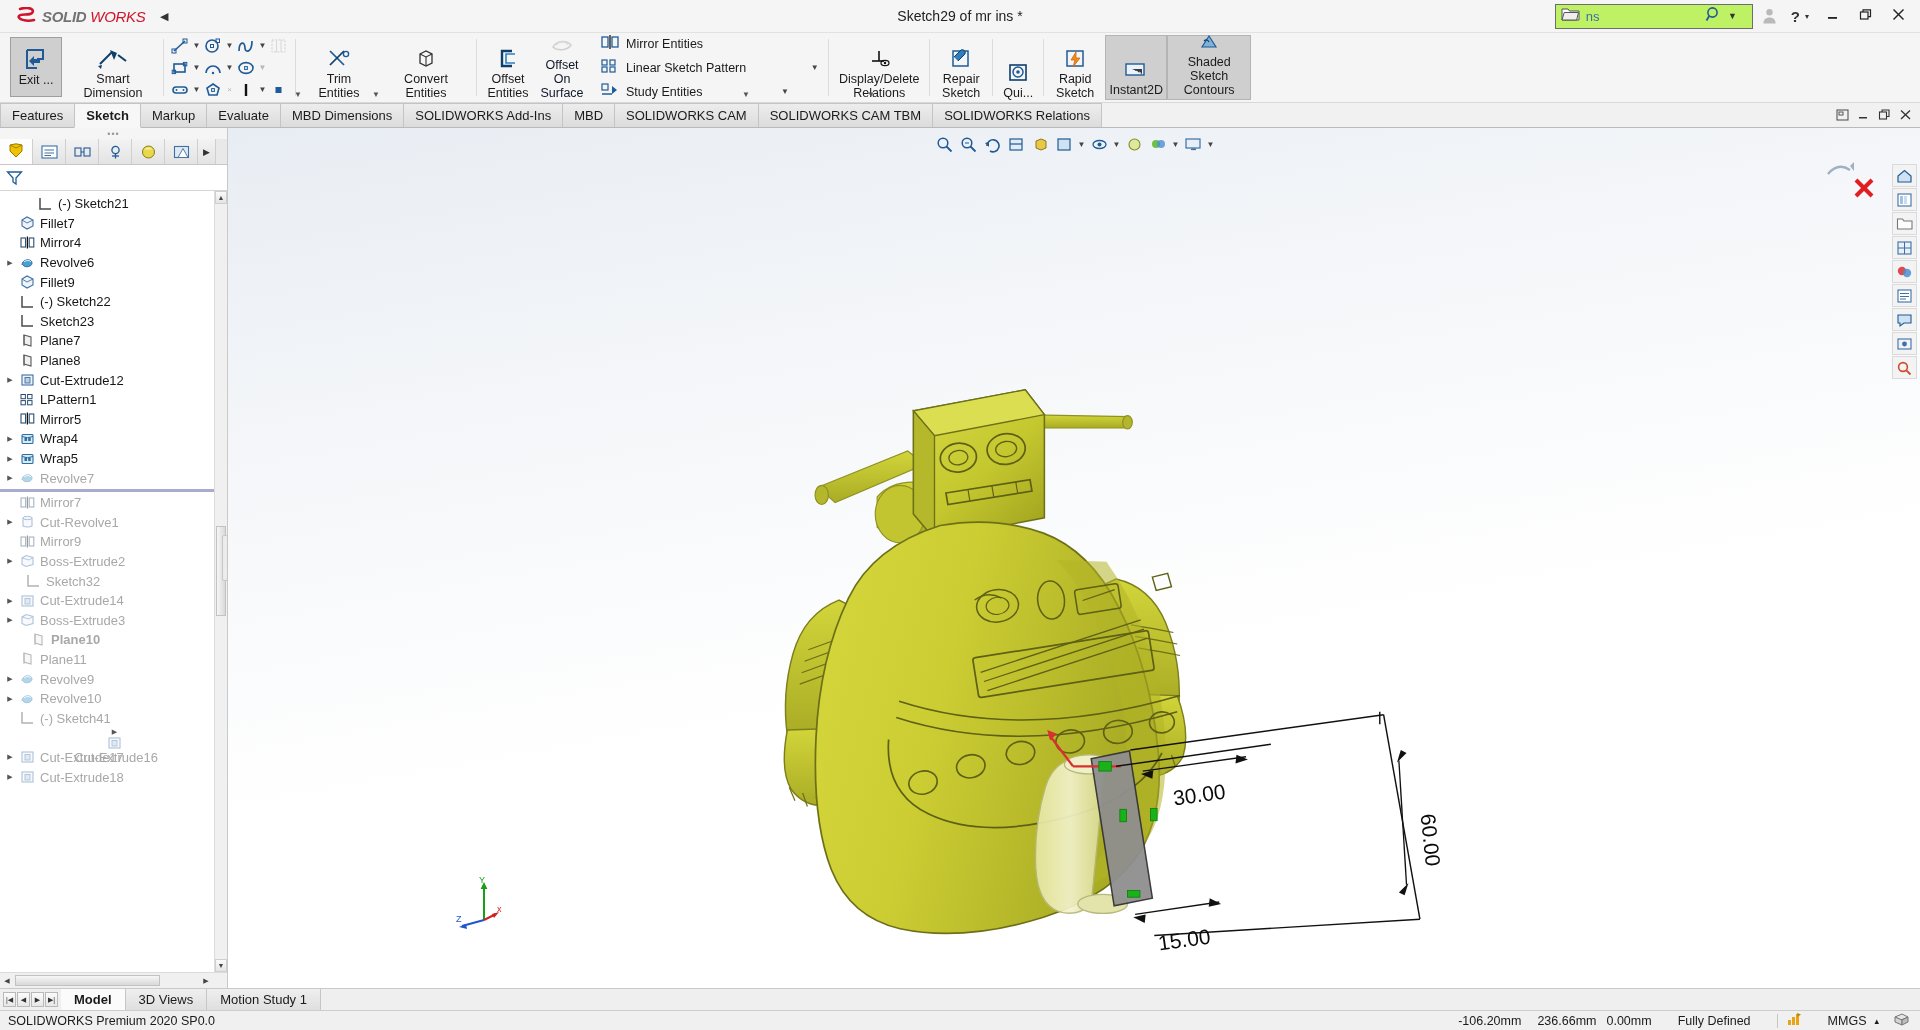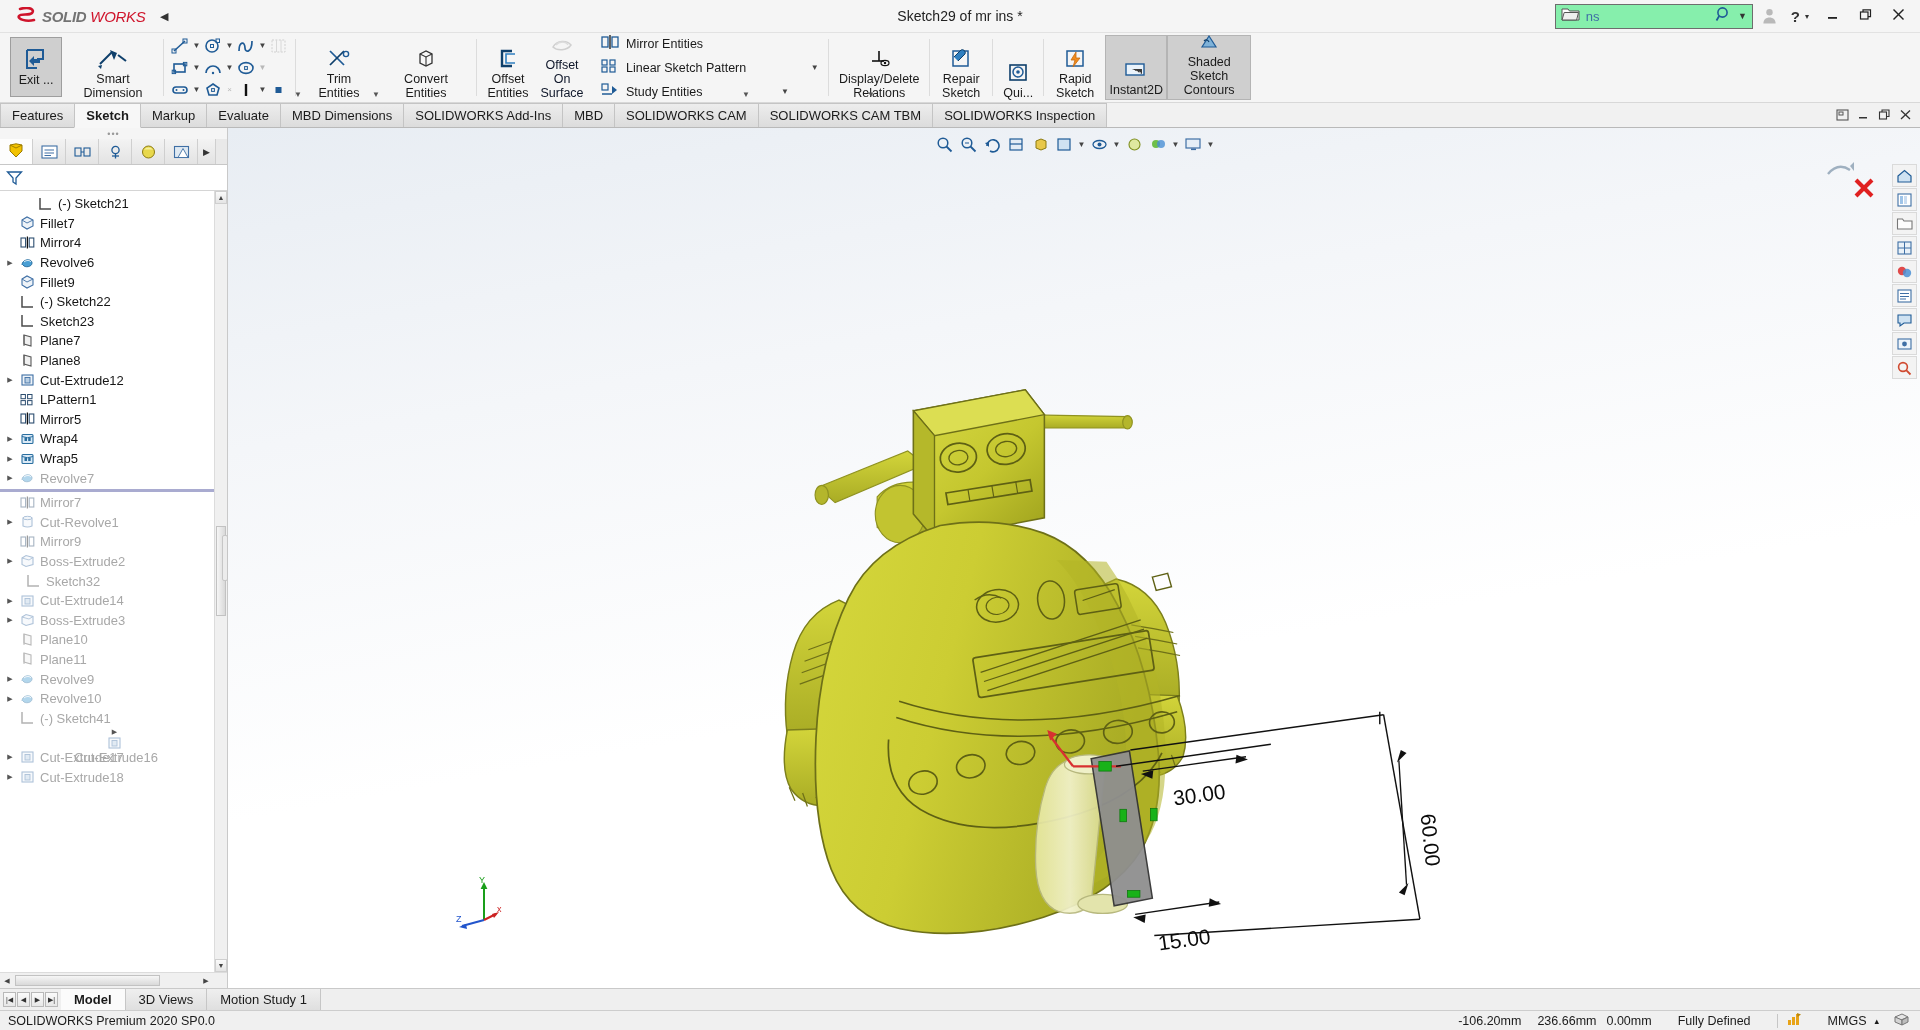--- a/index.html
+++ b/index.html
@@ -27,22 +27,22 @@
   .menu-collapse { padding:0 10px; color:#333; font-size:11px; }
   .menubar { display:flex; align-items:center; gap:0px; }
   .menubar .mi { padding:4px 13px; font-size:14px; color:#222; cursor:default; }
   .pin { padding:3px 8px; color:#444; font-size:13px; }
   .doctitle {
     position:absolute; left:0; right:0; text-align:center;
     font-size:14px; color:#222; pointer-events:none;
   }
   .tb-right { margin-left:auto; display:flex; align-items:center; padding-right:6px; gap:2px; z-index:2;}
   .searchbox {
-    width:198px; height:25px; border:1px solid #6d6d6d; background:#86efac;
-    display:flex; align-items:center; gap:6px; padding:0 3px 0 5px;
+    width:198px; height:25px; border:1px solid #6d6d6d; background:#bef264;
+    display:flex; align-items:center; gap:6px; padding:0 13px 0 5px;
   }
   .searchbox .folder { flex:0 0 auto; }
   .searchbox .sv { flex:1; color:#3f6fa5; font-size:13px; }
   .searchbox .mag { flex:0 0 auto; }
   .searchbox .cv { flex:0 0 auto; font-size:9px; color:#333; padding-right:2px;}
   .ic-btn { padding:2px 7px; display:flex; align-items:center; color:#333; }
   .win-btn { padding:2px 9px; font-size:13px; color:#222; }
 
   
   .ribbon {
@@ -499,21 +499,21 @@
   <div class="cmdtabs">
     <div class="ctab">Features</div>
     <div class="ctab active">Sketch</div>
     <div class="ctab">Markup</div>
     <div class="ctab">Evaluate</div>
     <div class="ctab">MBD Dimensions</div>
     <div class="ctab">SOLIDWORKS Add-Ins</div>
     <div class="ctab">MBD</div>
     <div class="ctab">SOLIDWORKS CAM</div>
     <div class="ctab">SOLIDWORKS CAM TBM</div>
-    <div class="ctab">SOLIDWORKS Inspection</div>
+    <div class="ctab">SOLIDWORKS Relations</div>
     <div class="right-icons">
       <span>
         <svg width="13" height="12" viewBox="0 0 13 12">
             <rect x="1" y="1" width="11" height="10" fill="none" stroke="#555" stroke-width="1.1"></rect>
             <rect x="3" y="3" width="4" height="3" fill="none" stroke="#555" stroke-width="1"></rect>
           </svg>
       </span>
       <span>
         <svg width="13" height="12" viewBox="0 0 13 12">
             <rect x="2" y="8" width="8" height="1.5" fill="#333"></rect>
@@ -808,21 +808,21 @@
             <div class="trow dim" style="padding-left: 2px;">
               <span class="exp">▶</span>
               <span class="tico" style="opacity: 0.42;">
                 <svg width="15" height="14" viewBox="0 0 15 14">
                   <path d="M2 4 l4 -2.5 l7 2 v7 l-7 2 l-4 -2 z" fill="#eef3f8" stroke="#3f6fa5" stroke-width="1.1"></path>
                   <path d="M2 4 l7 2 l4 -2.5" fill="none" stroke="#3f6fa5" stroke-width="0.9"></path>
                 </svg>
               </span>
               <span class="tlbl">Boss-Extrude3</span>
             </div>
-            <div class="trow dim" style="padding-left: 2px;">
+            <div class="trow dim" style="padding-left: 13px; font-weight: bold;">
               <span class="exp"></span>
               <span class="tico" style="opacity: 0.42;">
                 <svg width="15" height="14" viewBox="0 0 15 14">
                   <path d="M4 1 l7 2 v9 l-7 -2 z" fill="#f0f0f0" stroke="#5a5a5a" stroke-width="1.1"></path>
                   <line x1="4" y1="1" x2="4" y2="12" stroke="#5a5a5a" stroke-width="1"></line>
                 </svg>
               </span>
               <span class="tlbl">Plane10</span>
             </div>
             <div class="trow dim" style="padding-left: 2px;">

